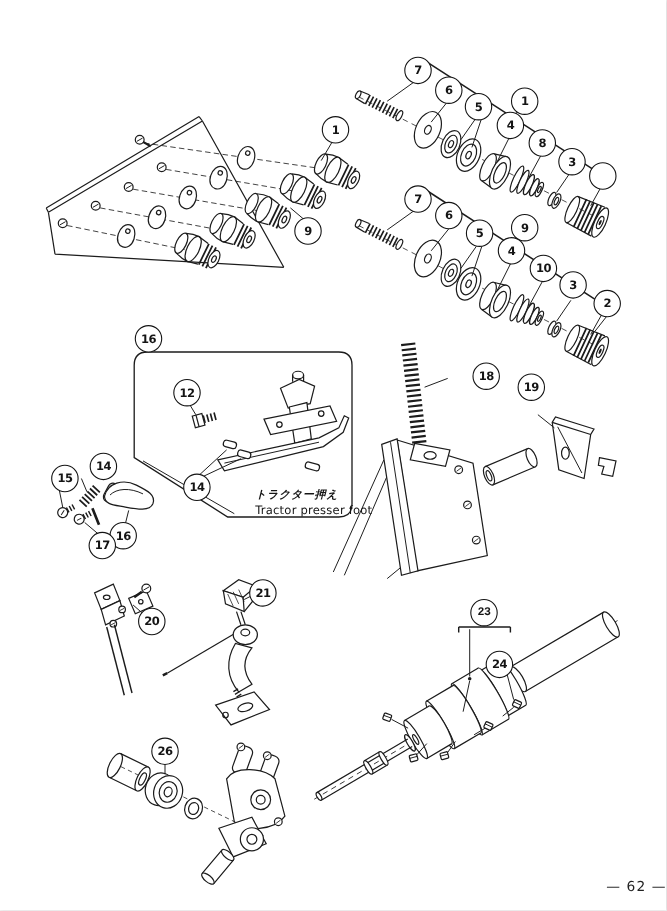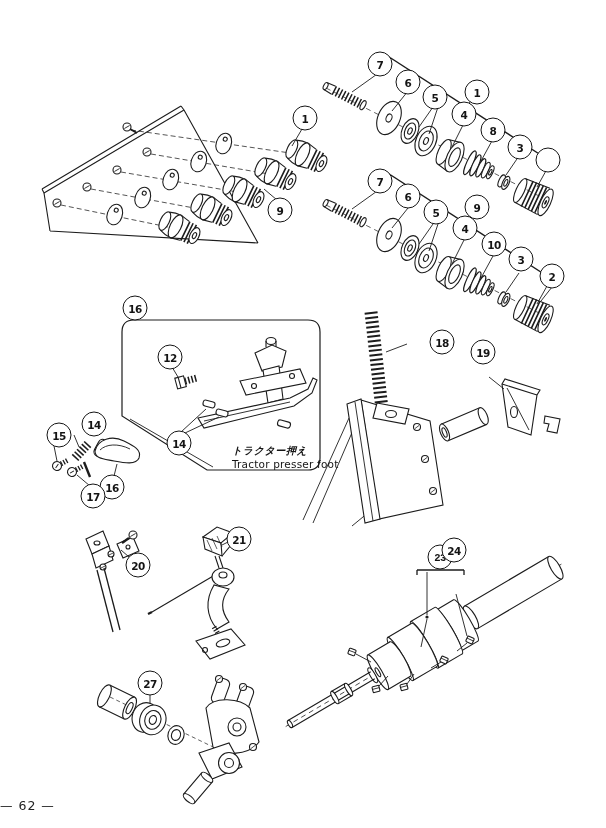--- a/index.html
+++ b/index.html
@@ -13,21 +13,21 @@
   .art{position:absolute;left:0;top:0;}
   .callout-layer{position:absolute;left:0;top:0;width:606px;height:828px;pointer-events:none;}
   .callout{
     position:absolute;width:23px;height:23px;transform:translate(-50%,-50%);
     border:1.4px solid #141414;border-radius:50%;background:#fff;
     display:flex;align-items:center;justify-content:center;
     font-size:10.5px;font-weight:700;color:#141414;letter-spacing:-.5px;
   }
   .jp-note{position:absolute;left:232px;top:444px;font-size:10px;font-weight:600;color:#151515;line-height:13px;letter-spacing:.6px;font-style:italic;}
   .en-note{position:absolute;left:232px;top:458px;font-size:10.5px;font-weight:400;color:#151515;letter-spacing:.2px;}
-  .footer{position:absolute;left:0;top:798px;width:606px;text-align:left;font-size:12.5px;color:#222;letter-spacing:1px;}
+  .footer{position:absolute;left:0;top:798px;width:606px;text-align:right;font-size:12.5px;color:#222;letter-spacing:1px;}
 </style>
 </head>
 <body>
 
 <div class="page">
 
   <div class="hdr">
   </div>
 
   <svg class="art" width="606" height="828" viewBox="0 0 606 828" xmlns="http://www.w3.org/2000/svg" xmlns:xlink="http://www.w3.org/1999/xlink">
@@ -437,22 +437,22 @@
       <div class="callout" style="left: 170px; top: 357px;">12</div>
       <div class="callout" style="left: 179px; top: 443px;">14</div>
       <div class="callout" style="left: 59px; top: 435px;">15</div>
       <div class="callout" style="left: 72px; top: 424px; margin-left: 22px;">14</div>
       <div class="callout" style="left: 112px; top: 487px;">16</div>
       <div class="callout" style="left: 93px; top: 496px;">17</div>
       <div class="callout" style="left: 442px; top: 342px;">18</div>
       <div class="callout" style="left: 483px; top: 352px; text-align: right;">19</div>
       <div class="callout" style="left: 138px; top: 565px;">20</div>
       <div class="callout" style="left: 239px; top: 539px;">21</div>
-      <div class="callout" style="left: 150px; top: 683px;">27</div>
+      <div class="callout" style="left: 150px; top: 683px;">26</div>
       <div class="callout" style="left: 440px; top: 557px; font-family: Liberation Mono, monospace;">23</div>
-      <div class="callout" style="left: 454px; top: 550px;">24</div>
+      <div class="callout" style="left: 454px; top: 604px;">24</div>
     </div>
 
   <div class="jp-note">トラクター押え</div>
   <div class="en-note">Tractor presser foot</div>
 
   <div class="footer">— 62 —</div>
 </div>
 
 </body></html>

